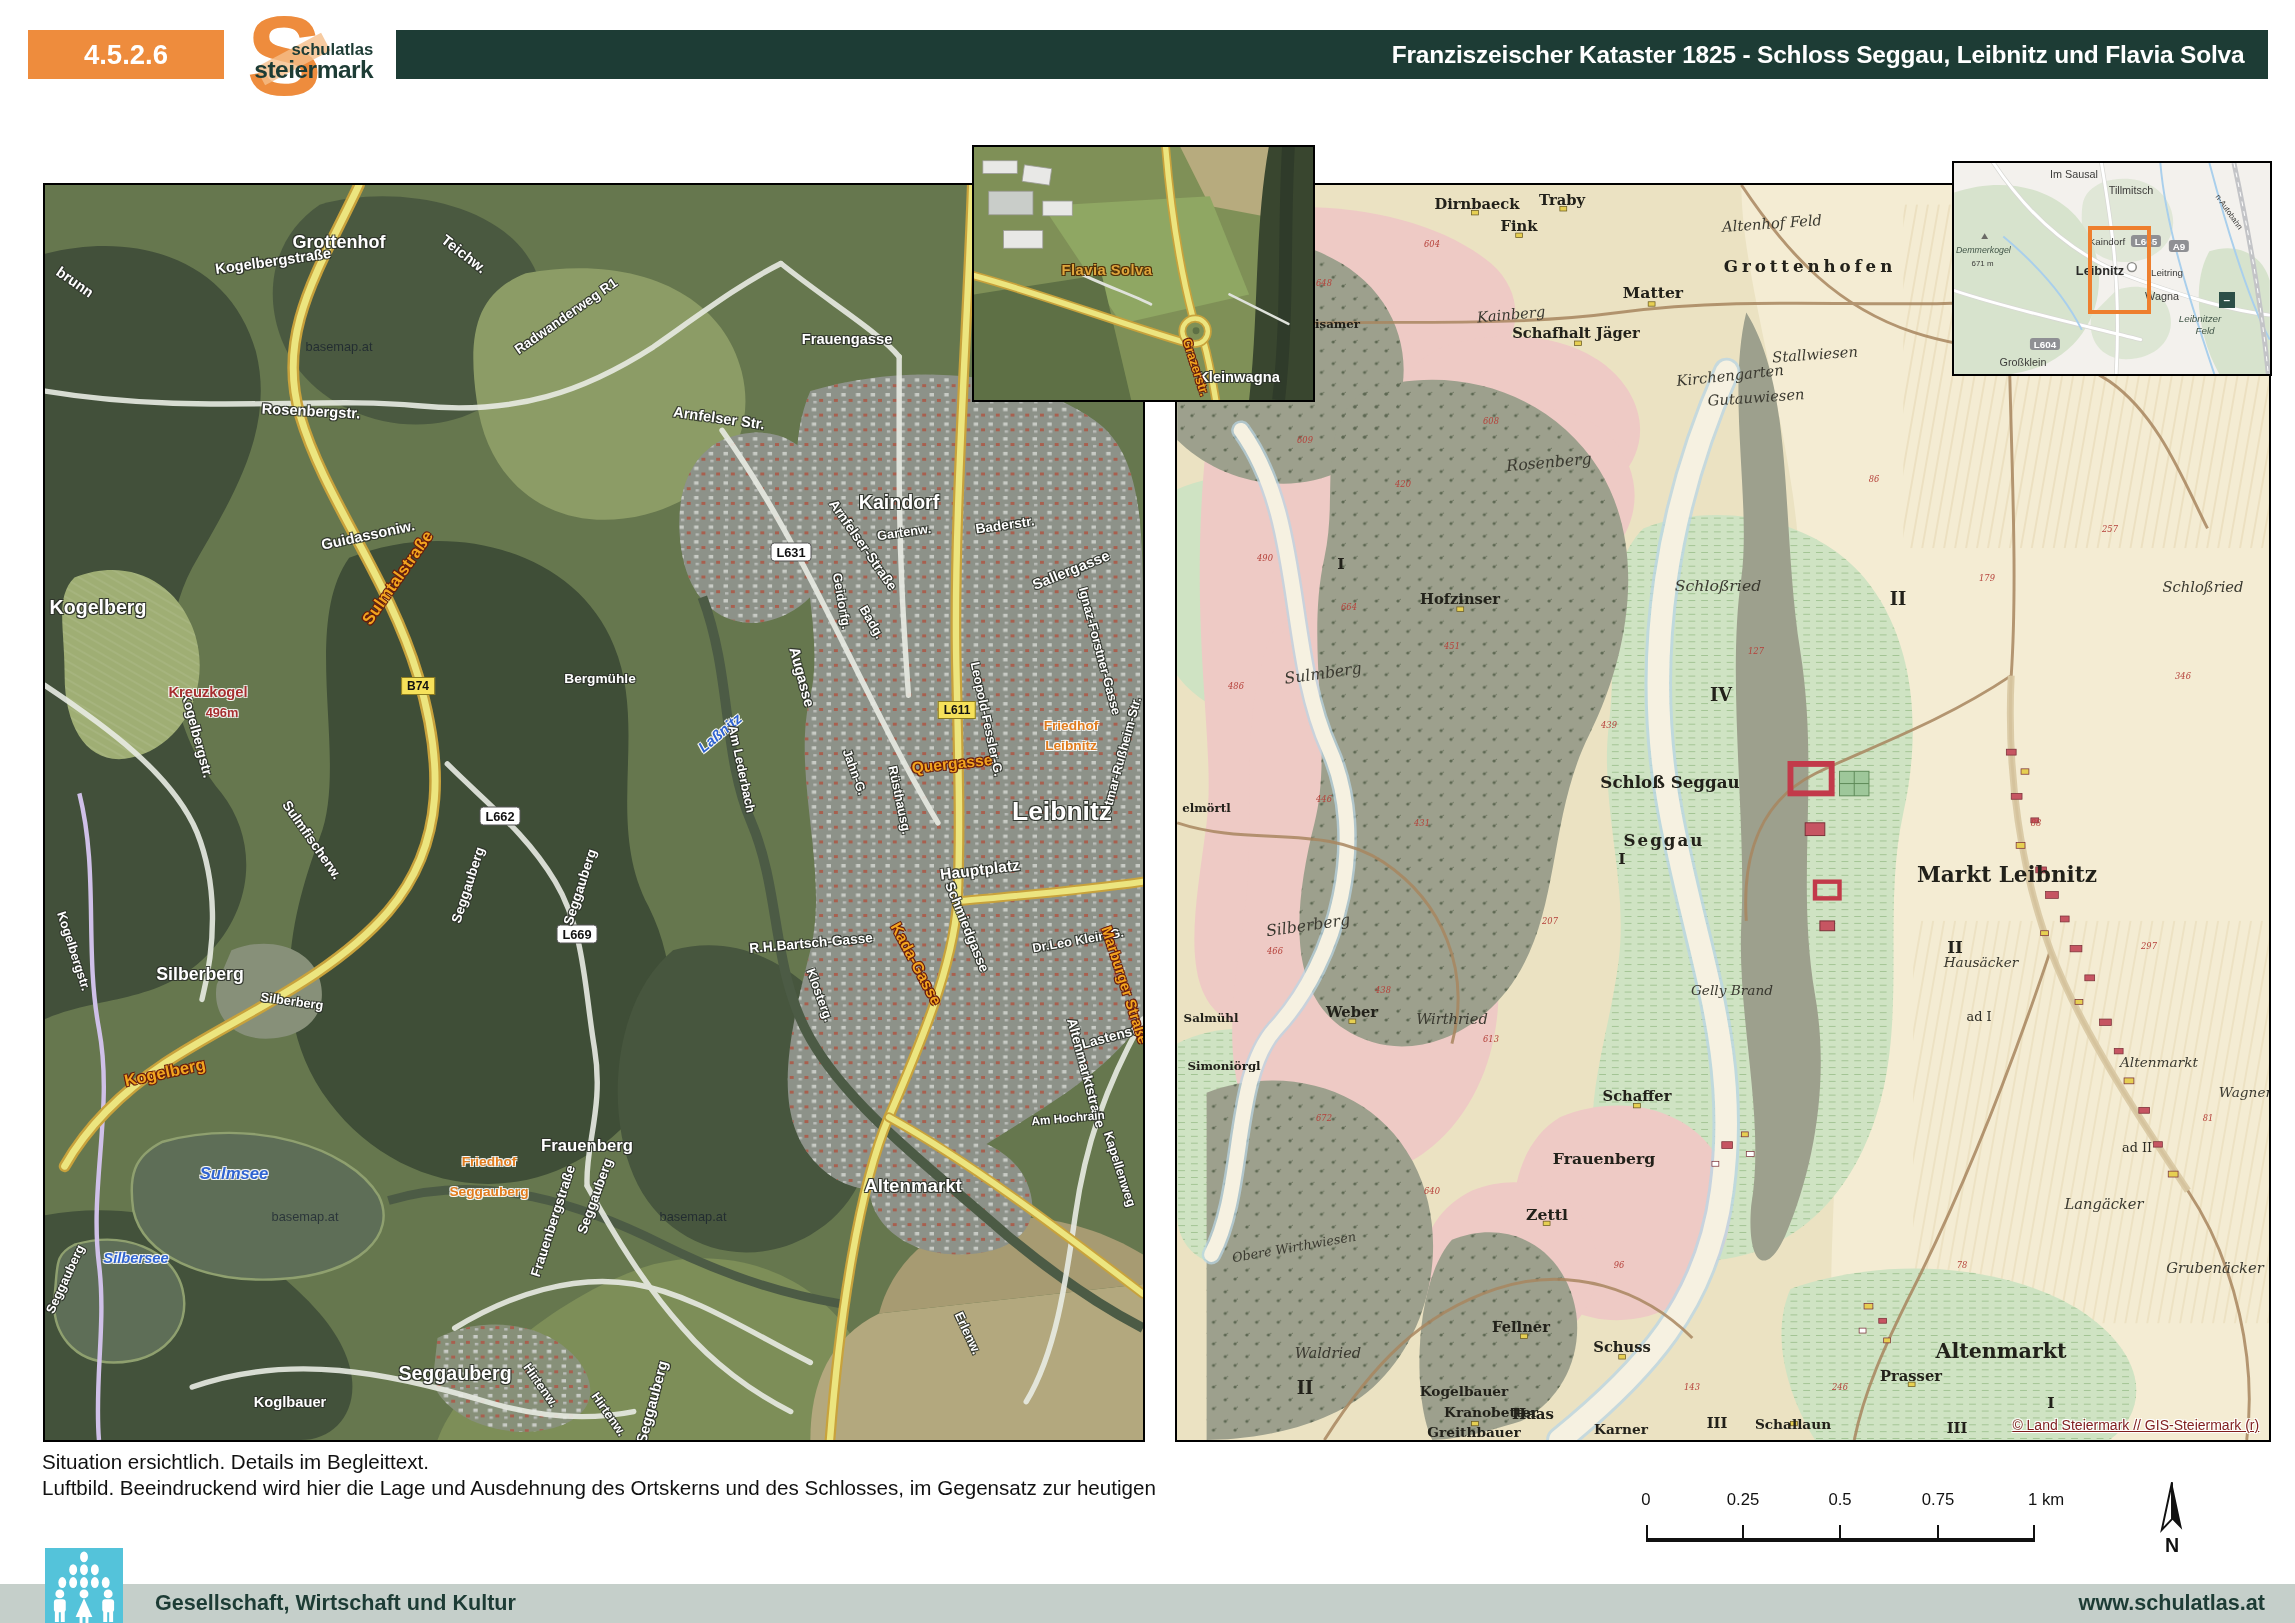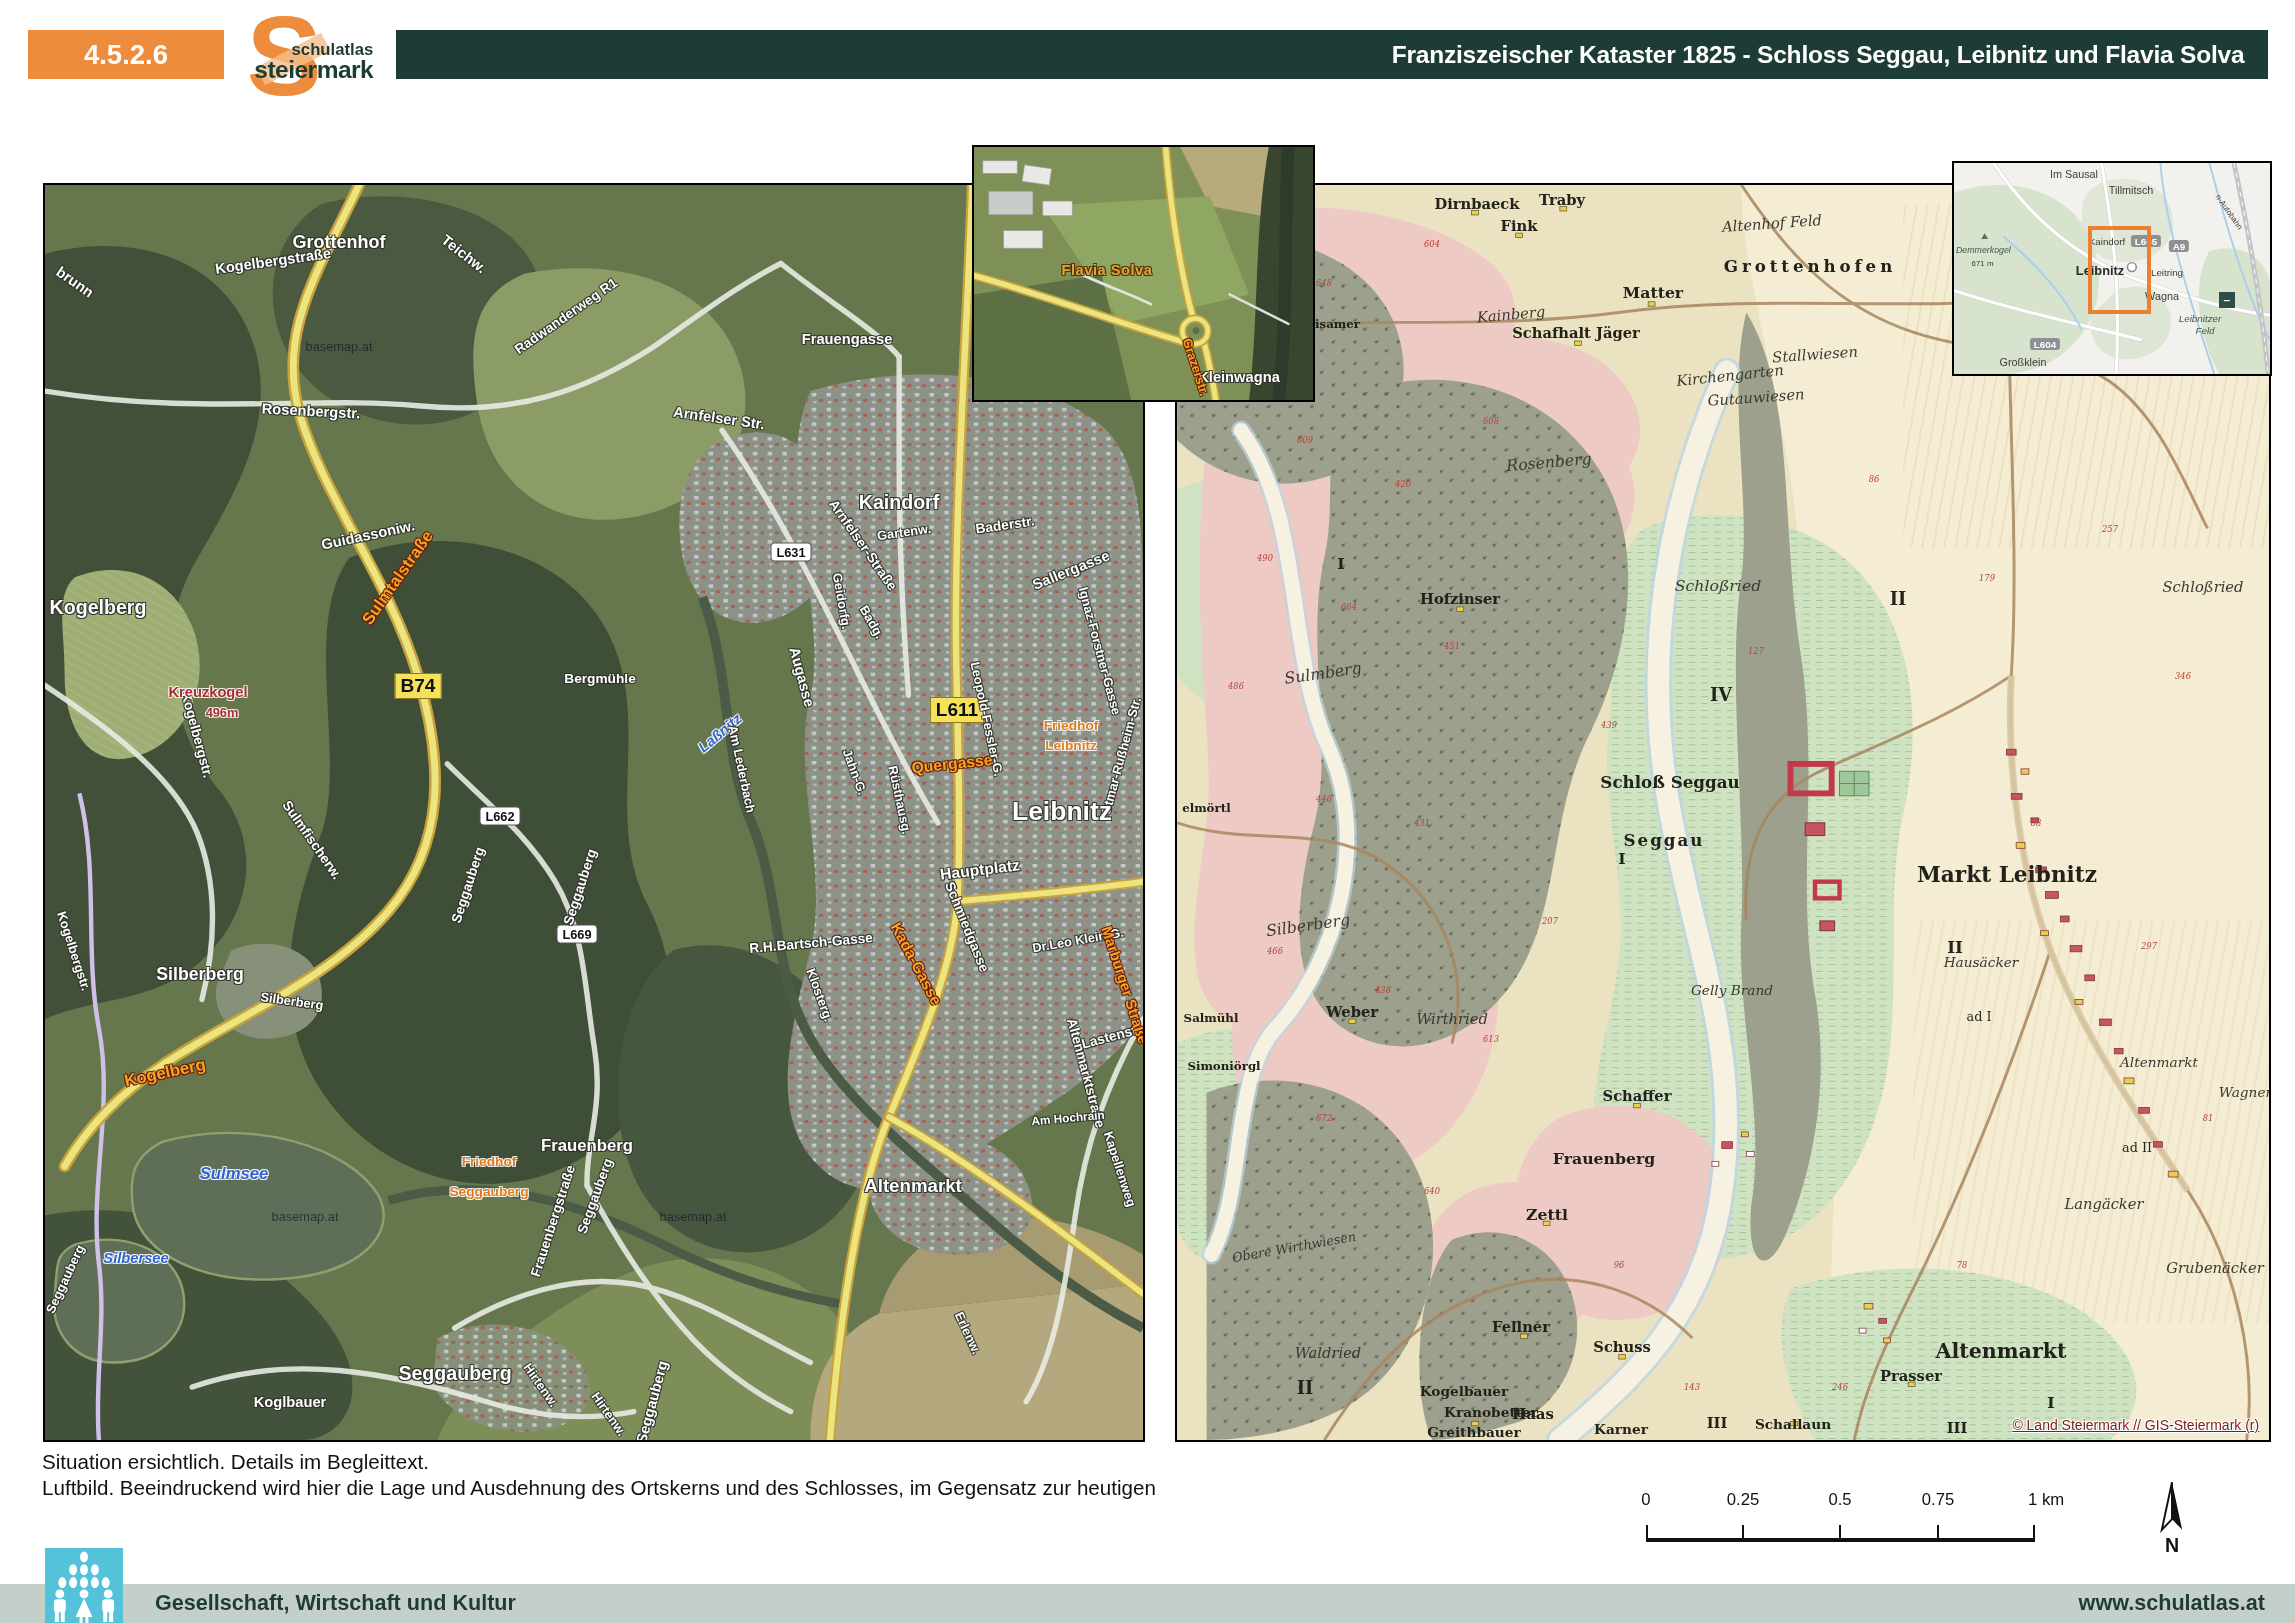--- a/index.html
+++ b/index.html
@@ -32,21 +32,21 @@
   .org{color:#f2a51f;font-size:14.7px;
        text-shadow:1px 1px 0 rgba(105,25,10,.95),-1px -1px 0 rgba(105,25,10,.95),1px -1px 0 rgba(105,25,10,.95),-1px 1px 0 rgba(105,25,10,.95);}
   .orgb{color:#e07c1d;font-size:13.7px;
        text-shadow:1px 1px 0 rgba(255,255,255,.85),-1px -1px 0 rgba(255,255,255,.85),1px -1px 0 rgba(255,255,255,.85),-1px 1px 0 rgba(255,255,255,.85);}
   .red{color:#a52f2f;font-size:14.7px;
        text-shadow:1px 1px 0 rgba(255,255,255,.8),-1px -1px 0 rgba(255,255,255,.8),1px -1px 0 rgba(255,255,255,.8),-1px 1px 0 rgba(255,255,255,.8);}
   .blu{color:#2f63d0;font-size:14.7px;font-style:italic;
        text-shadow:1px 1px 0 rgba(255,255,255,.85),-1px -1px 0 rgba(255,255,255,.85),1px -1px 0 rgba(255,255,255,.85),-1px 1px 0 rgba(255,255,255,.85);}
   .gry{color:#0f172a;opacity:.65;font-weight:normal;font-size:12.8px;}
   .shw{background:#ffffff;color:#111;border:1px solid #555;border-radius:3.9px;padding:1px 4.9px;font-size:12.8px;}
-  .shy{background:#f6e15a;color:#111;border:1px solid #8a7a20;border-radius:0;padding:1px 4.9px;font-size:19px;}
+  .shy{background:#f6e15a;color:#111;border:1px solid #8a7a20;border-radius:0;padding:1px 4.9px;font-size:12px;}
   .shg{background:#8f9094;color:#ffffff;border-radius:2.9px;padding:0.5px 3.9px;font-size:9.8px;font-weight:bold;}
   .kat{font-family:"DejaVu Serif",serif;color:#2b2a22;font-weight:normal;font-size:14.7px;}
   .kati{font-family:"DejaVu Serif",serif;color:#3a3930;font-style:italic;font-weight:normal;font-size:14.7px;}
   .katb{font-family:"DejaVu Serif",serif;color:#22211a;font-weight:bold;font-size:14.7px;}
   .katr{font-family:"DejaVu Serif",serif;color:#22211a;font-weight:bold;font-size:17.7px;}
   .num{font-family:"DejaVu Serif",serif;color:#b5413a;font-weight:normal;font-size:8.3px;font-style:italic;}
   .insd{color:#3c3c3a;font-weight:normal;font-size:9.8px;}
   .insb{color:#2a2a28;font-weight:bold;font-size:10.8px;}
   .insi{color:#44584a;font-style:italic;font-weight:normal;font-size:9.8px;}
   .gld{color:#dfa63c;font-size:14.7px;letter-spacing:0.5px;

